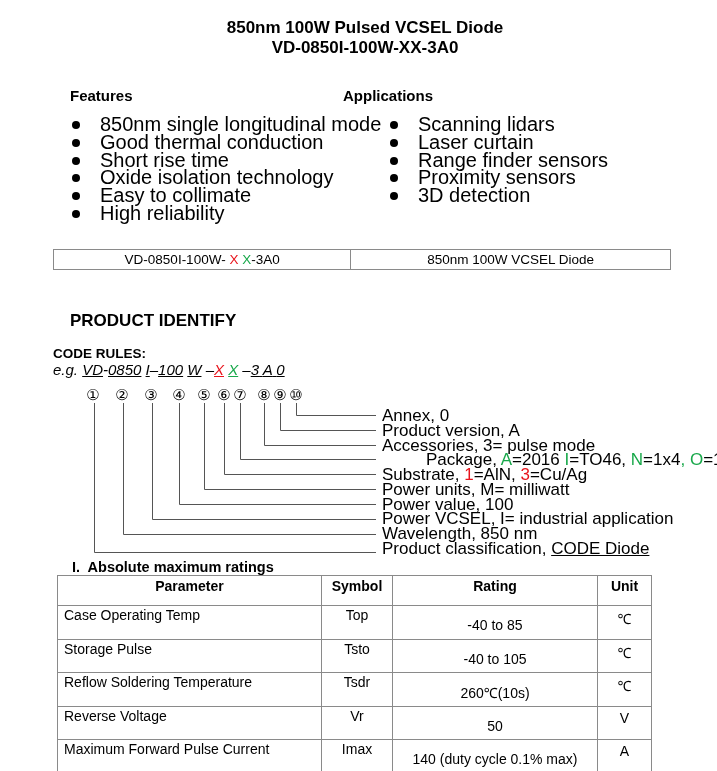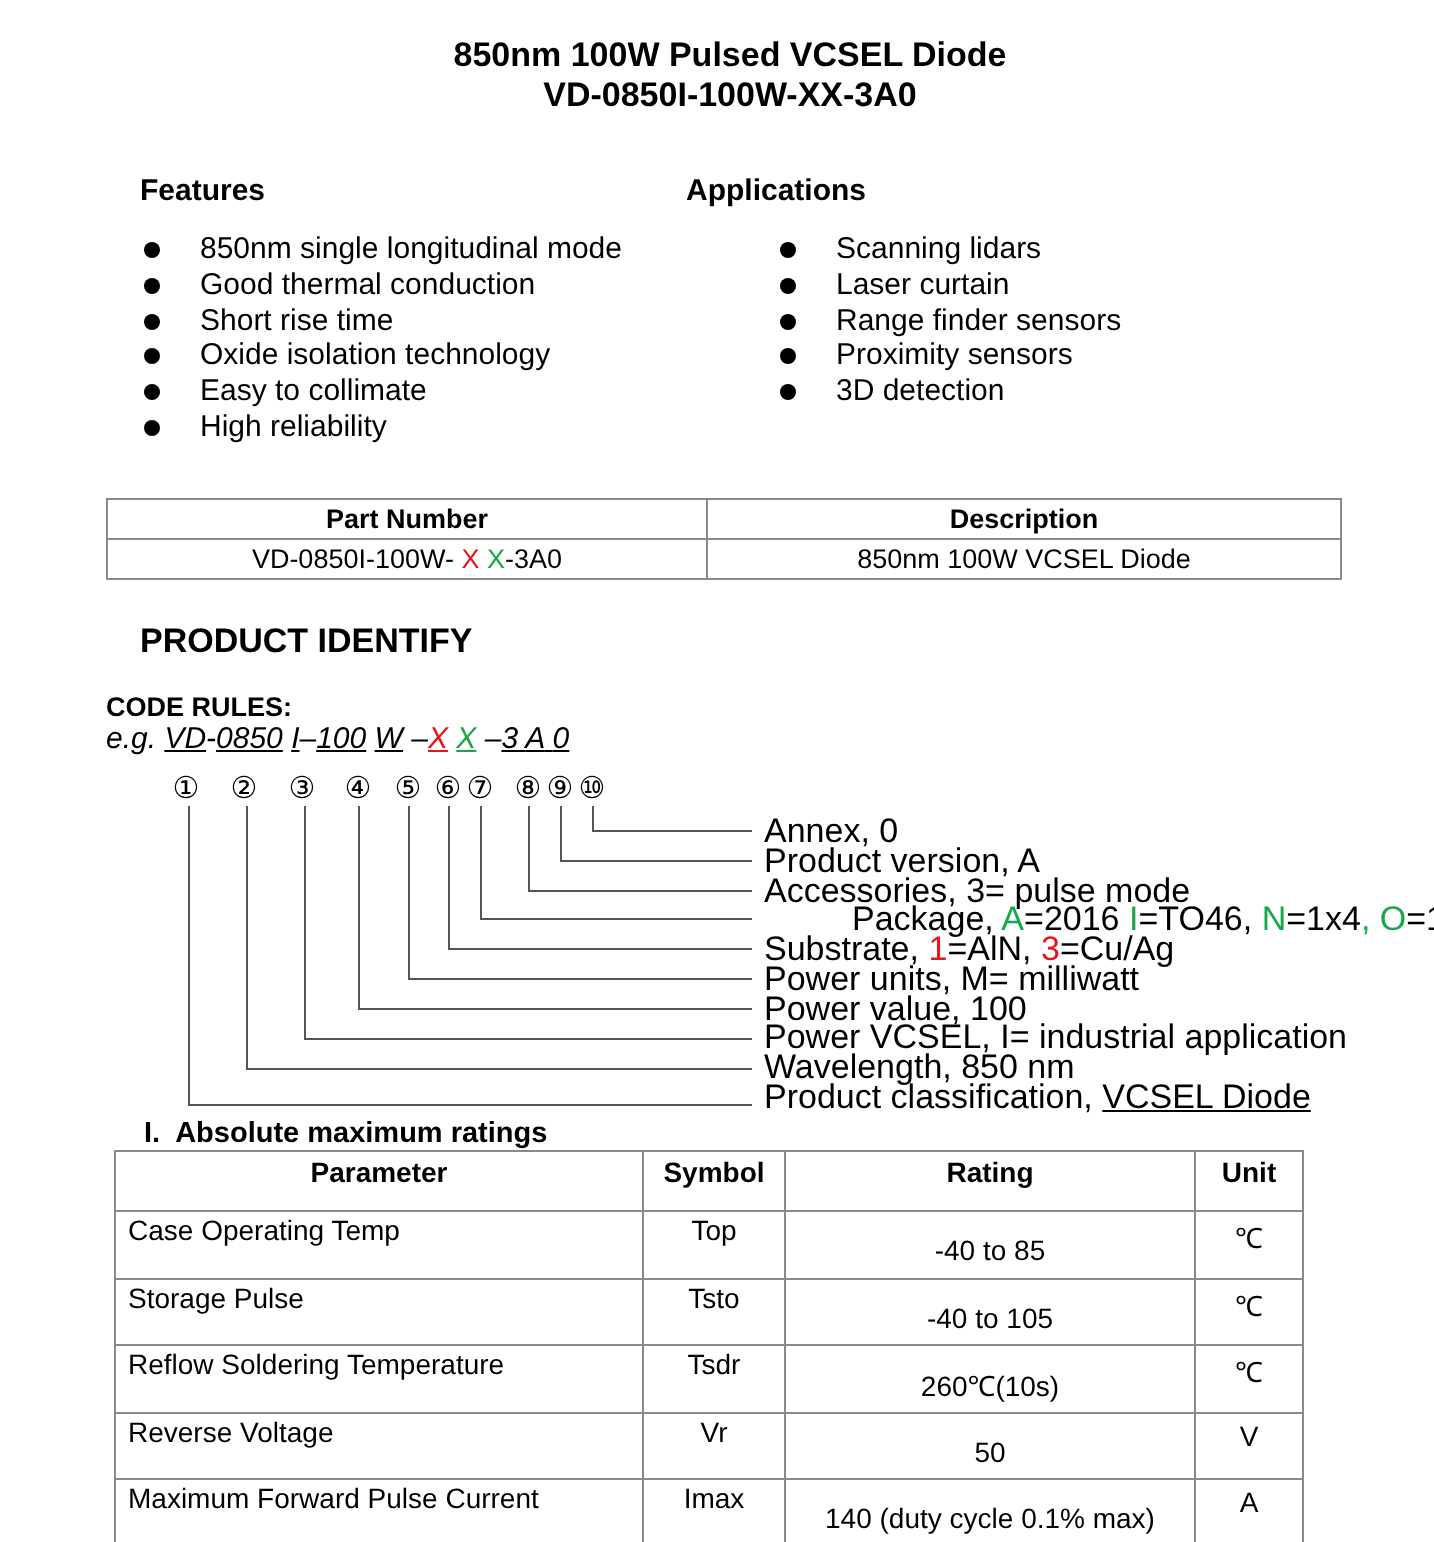--- a/index.html
+++ b/index.html
@@ -1,21 +1,21 @@
 <!DOCTYPE html>
 <html><head>
 <meta charset="utf-8">
 <style>
   html, body { margin:0; padding:0; background:#ffffff; }
   body { width:717px; height:771px; position:relative; overflow:hidden;
          font-family:"Liberation Sans", sans-serif; color:#000; }
   .abs { position:absolute; }
   .title { left:0; width:730px; text-align:center; font-weight:bold; font-size:17px; line-height:20px; }
   .h-sec { font-weight:bold; font-size:15px; }
-  .bullets { list-style:none; margin:0; padding:0; font-size:15px; }
+  .bullets { list-style:none; margin:0; padding:0; font-size:20px; }
   .bullets li { position:relative; height:17.8px; line-height:17.8px; padding-left:28px; }
   .bullets li::before { content:""; position:absolute; left:0; top:5px; width:8px; height:8px; border-radius:50%; background:#000; }
   table { border-collapse:collapse; }
   .pn-table { left:53px; top:249px; width:618px; font-size:13.5px; }
   .pn-table td, .pn-table th { border:1px solid #8a8a8a; text-align:center; height:19px; padding:0; }
   .pn-table th { font-weight:bold; }
   .red { color:#e8141c; }
   .green { color:#18a84a; }
   .code-line { left:53px; top:361px; font-size:15px; font-style:italic; white-space:nowrap; }
   .code-line .u { text-decoration:underline; }
@@ -51,24 +51,20 @@
 <ul class="abs bullets" style="left:390px; top:116px;">
   <li>Scanning lidars</li>
   <li>Laser curtain</li>
   <li>Range finder sensors</li>
   <li>Proximity sensors</li>
   <li>3D detection</li>
 </ul>
 
 <table class="abs pn-table">
   <tbody>
-      <tr>
-    <th style="width:299px;">Part Number</th>
-    <th>Description</th>
-  </tr>
   <tr>
     <td><span>VD-0850I-100W- </span><span class="red">X</span> <span class="green">X</span><span>-3A0</span></td>
     <td>850nm 100W VCSEL Diode</td>
   </tr>
 </tbody>
   </table>
 
 <div class="abs" style="left:70px; top:311px; font-weight:bold; font-size:17px;">PRODUCT IDENTIFY</div>
 <div class="abs" style="left:53px; top:346px; font-weight:bold; font-size:13.5px;">CODE RULES:</div>
 
@@ -102,21 +98,21 @@
 
 <div class="leg" style="top:409px;">Annex, 0</div>
 <div class="leg" style="top:424px;">Product version, A</div>
 <div class="leg" style="top:439px;">Accessories, 3= pulse mode</div>
 <div class="leg" style="top:453px;margin-left:44px;"><span>Package, </span><span class="green">A</span><span>=2016 </span><span class="green">I</span><span>=TO46, </span><span class="green">N</span><span>=1x4</span><span class="green">, O</span><span>=1x8</span><span class="green">, P=</span><span>1x16,</span></div>
 <div class="leg" style="top:468px;"><span>Substrate, </span><span class="red">1</span><span>=AlN, </span><span class="red">3</span><span>=Cu/Ag</span></div>
 <div class="leg" style="top:483px;">Power units, M= milliwatt</div>
 <div class="leg" style="top:498px;">Power value, 100</div>
 <div class="leg" style="top:512px;">Power VCSEL, I= industrial application</div>
 <div class="leg" style="top:527px;">Wavelength, 850 nm</div>
-<div class="leg" style="top:542px;"><span>Product classification, </span><span style="text-decoration:underline;">VCSEL Diode</span></div>
+<div class="leg" style="top:542px;"><span>Product classification, </span><span style="text-decoration:underline;">CODE Diode</span></div>
 
 <div class="abs" style="left:72px; top:559px; font-weight:bold; font-size:14.5px; white-space:pre;">I.  Absolute maximum ratings</div>
 
 <table class="abs rt">
   <tbody>
       <tr>
     <th style="width:263px;text-align:center;">Parameter</th>
     <th style="width:70px;">Symbol</th>
     <th style="width:204px;">Rating</th>
     <th>Unit</th>

